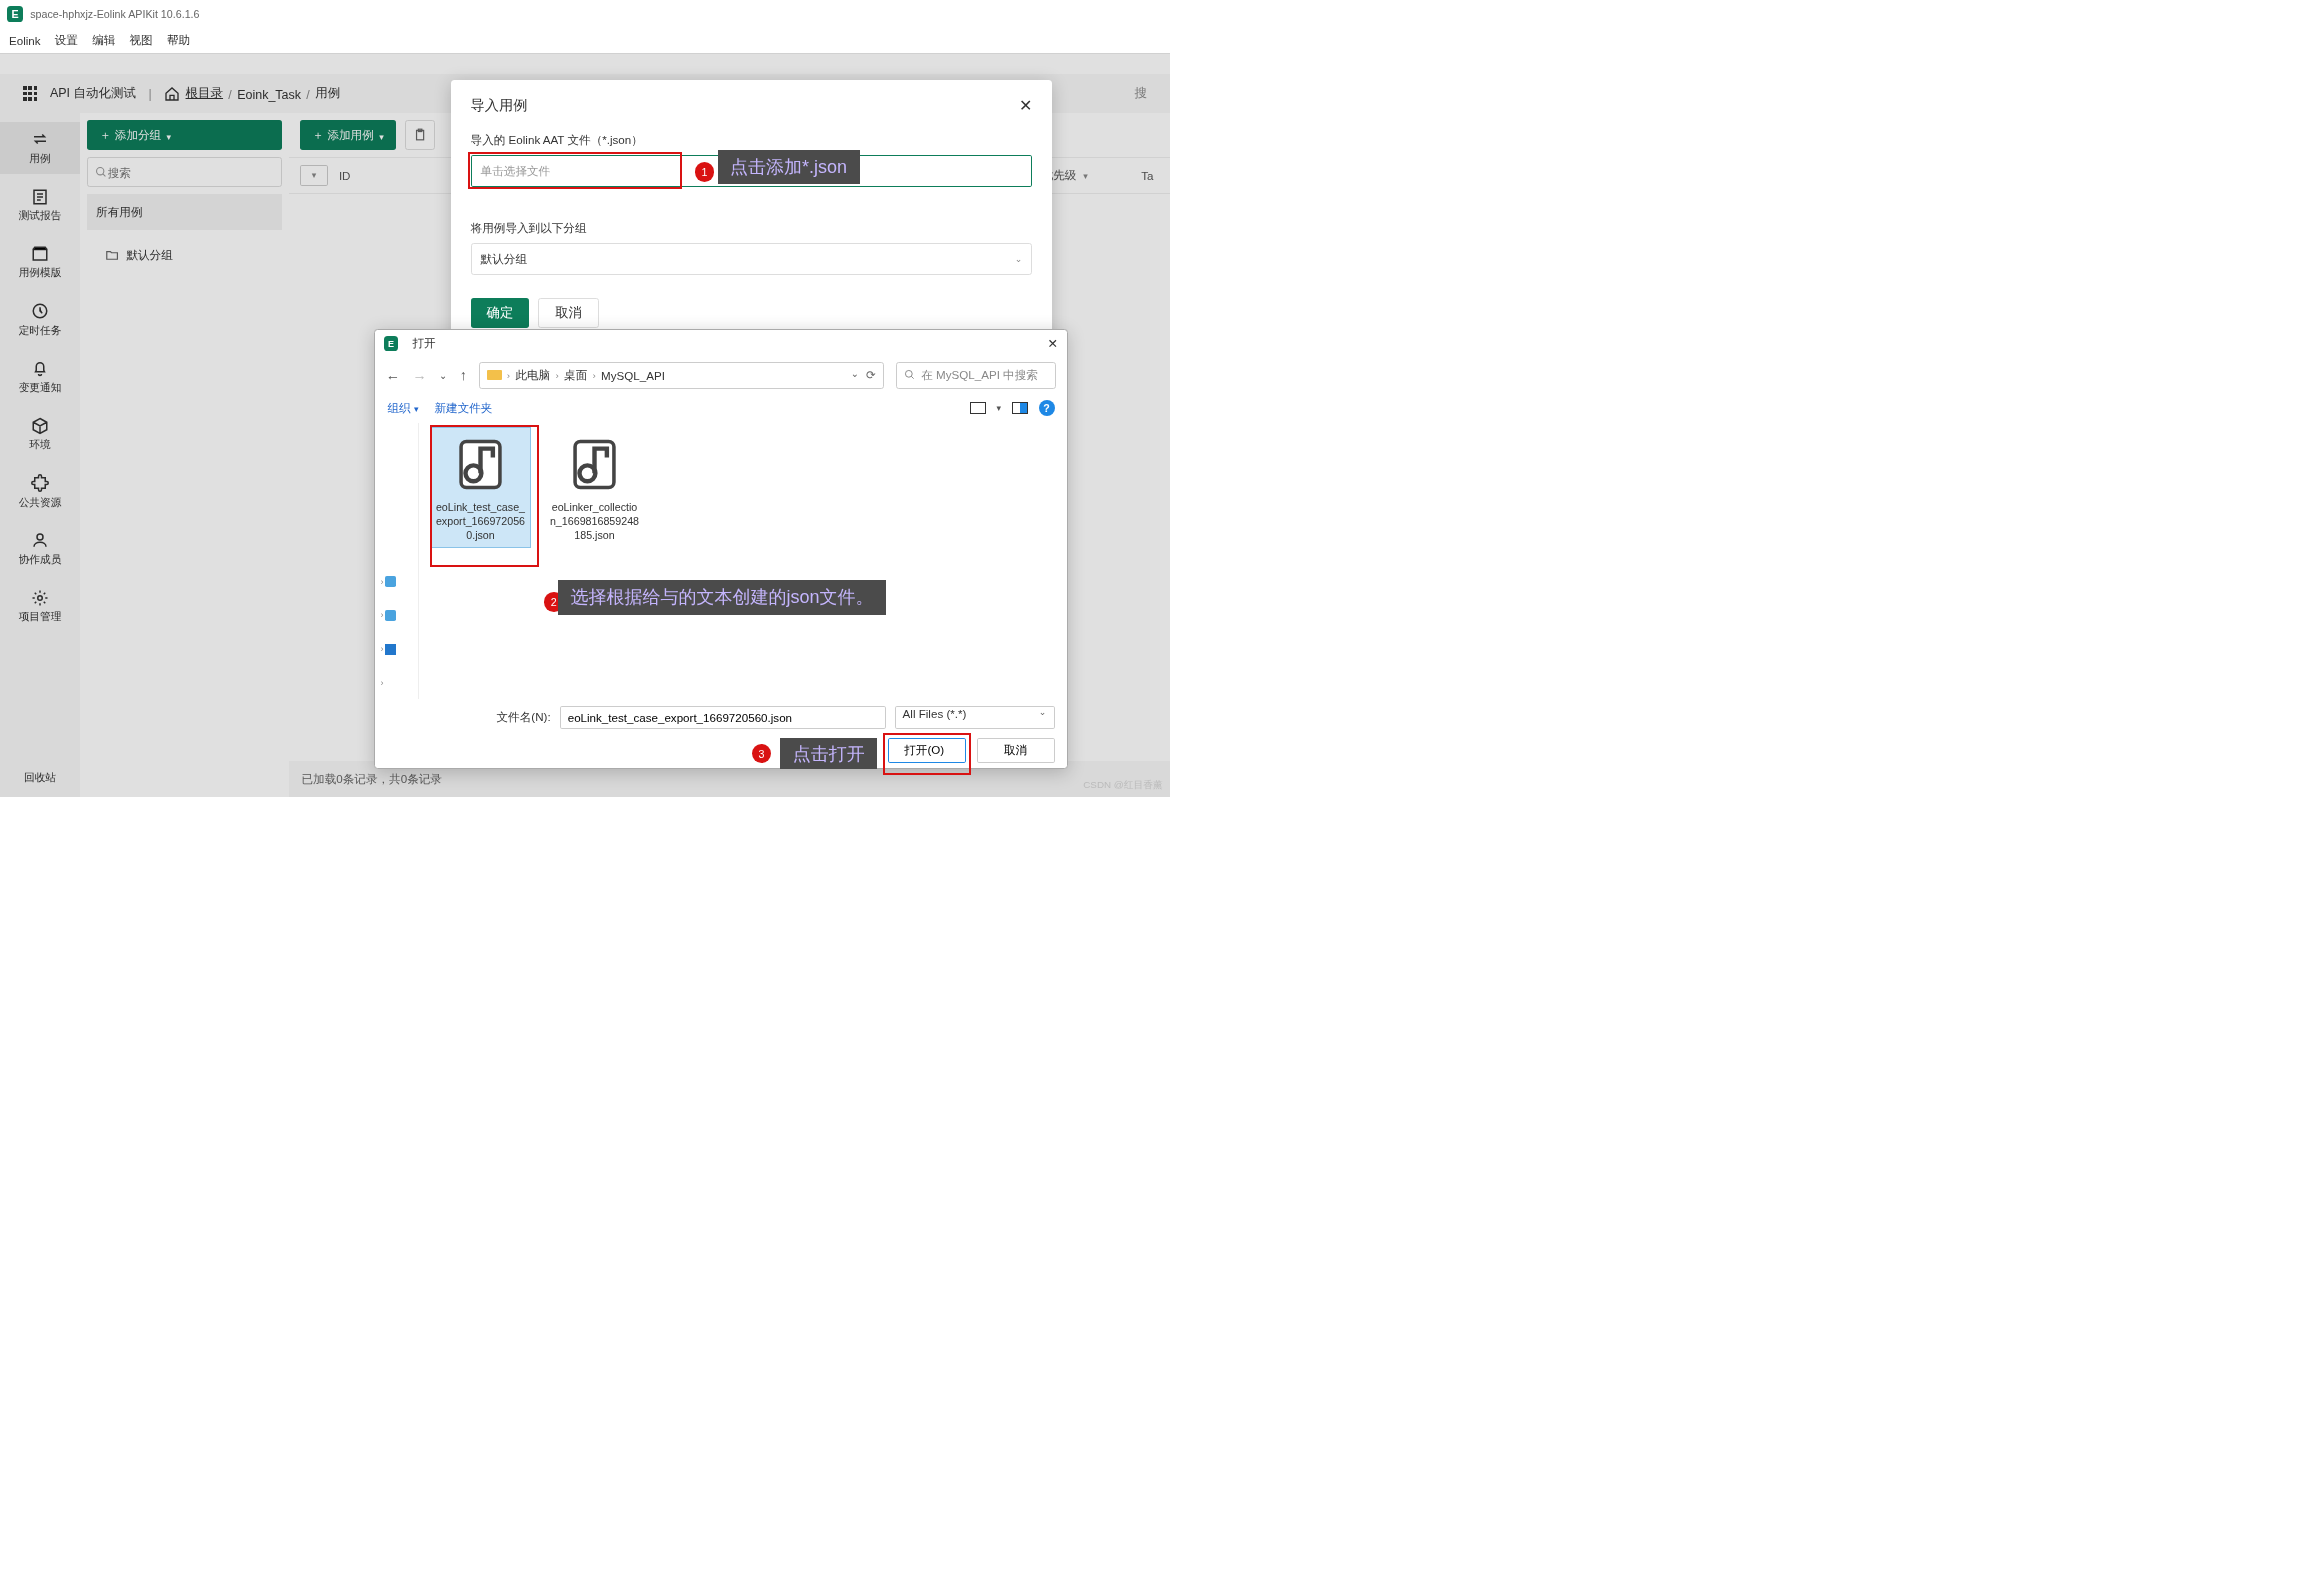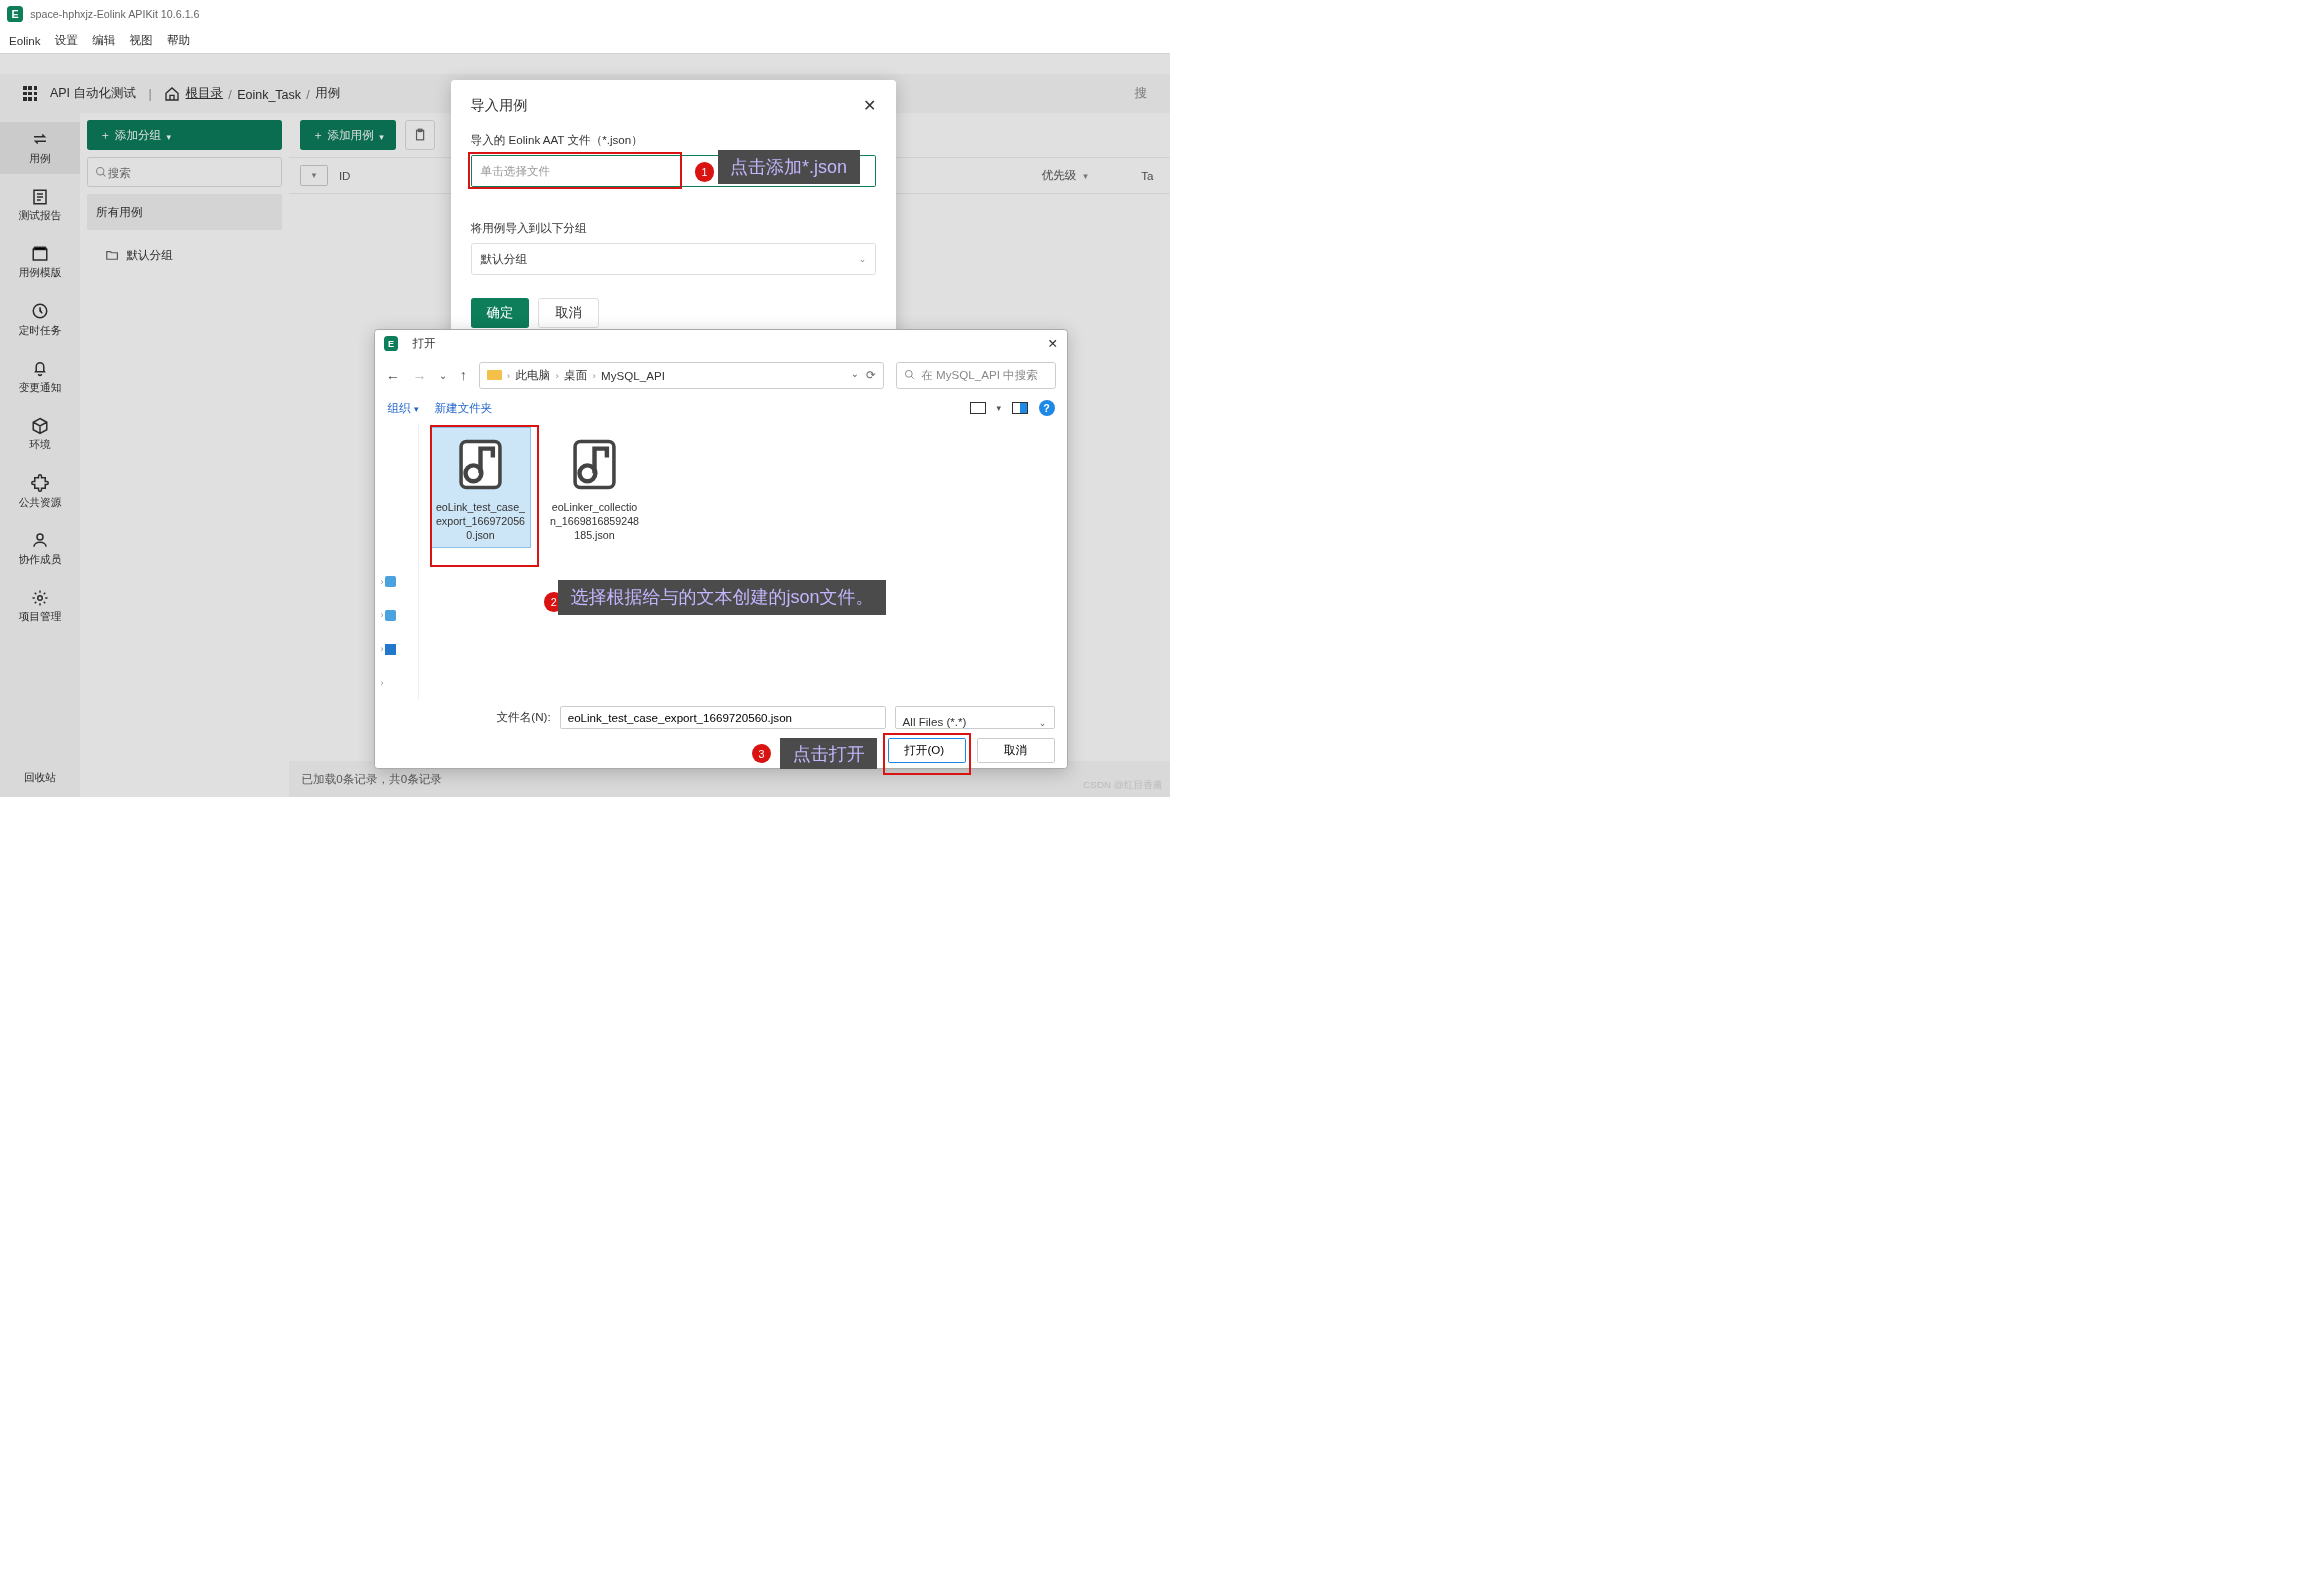--- a/index.html
+++ b/index.html
@@ -45,21 +45,21 @@
 .table-header { height: 37px; display: flex; align-items: center; border-top: 0.9px solid #eee; border-bottom: 0.9px solid #eee; padding: 0 10.7px; gap: 10.7px; font-size: 11.6px; color: #555; }
 .checkbox-dd { width: 28.5px; height: 21.4px; border: 0.9px solid #ccc; border-radius: 1.8px; display: flex; align-items: center; justify-content: center; }
 .th-id { width: 53px; }
 .th-priority { margin-left: auto; width: 89px; }
 .th-tag { width: 18px; }
 .empty { flex: 1; display: flex; align-items: flex-start; justify-content: center; padding-top: 37px; color: #888; font-size: 12.5px; }
 .footer { height: 36px; display: flex; align-items: center; padding: 0 12.5px; font-size: 11.6px; color: #666; background: #f7f7f7; }
 
 
 .dialog { position: absolute; z-index: 20; background: #fff; border-radius: 3.6px; box-shadow: 0 3.6px 18px rgba(0,0,0,0.2); }
-.import-dialog { left: 451px; top: 80px; width: 445px; }
+.import-dialog { left: 451px; top: 80px; width: 601px; }
 .dlg-header { display: flex; align-items: center; justify-content: space-between; padding: 16px 19.6px 9px; font-size: 14.2px; }
 .dlg-close { font-size: 16px; cursor: pointer; }
 .dlg-body { padding: 9px 19.6px 18px; }
 .dlg-label { font-size: 11.6px; margin-bottom: 7.1px; font-weight: 500; }
 .file-input-wrap { position: relative; margin-bottom: 34px; }
 .file-input { width: 100%; height: 32px; border: 0.9px solid #0d7d5a; border-radius: 1.8px; padding: 0 9px; font-size: 11.6px; color: #999; display: flex; align-items: center; background: #fff; }
 .red-outline { position: absolute; border: 2.7px solid #d91212; pointer-events: none; }
 .ro-file { left: -2.7px; top: -2.7px; width: 214px; height: 37px; }
 .callout { position: absolute; background: #4b4b4b; color: #c4b5fd; padding: 5.3px 12.5px; font-size: 18px; white-space: nowrap; display: flex; align-items: center; }
 .num-badge { position: absolute; width: 19.6px; height: 19.6px; border-radius: 50%; background: #d91212; color: #fff; font-size: 10.7px; display: flex; align-items: center; justify-content: center; }
@@ -94,21 +94,21 @@
 .file-item { width: 98px; display: flex; flex-direction: column; align-items: center; text-align: center; font-size: 10.7px; line-height: 1.3; cursor: pointer; padding: 3.6px; }
 .file-item.selected { background: #cde6f7; outline: 0.9px solid #8ac3e8; }
 .file-thumb { width: 66px; height: 66px; display: flex; align-items: center; justify-content: center; margin-bottom: 3.6px; }
 .file-thumb svg { width: 53px; height: 53px; }
 .ro-file-item { left: 10.7px; top: 1.8px; width: 109px; height: 142px; }
 
 .fd-footer { padding: 7.1px 12.5px 12.5px; display: flex; flex-direction: column; gap: 9px; }
 .fn-row { display: flex; align-items: center; gap: 9px; }
 .fn-label { font-size: 11.6px; }
 .fn-input { flex: 1; height: 23px; border: 0.9px solid #ccc; border-radius: 1.8px; padding: 0 7.1px; font-size: 11.6px; background: #fff; }
-.fn-type { width: 160px; height: 23px; border: 0.9px solid #ccc; border-radius: 1.8px; padding: 0 7.1px; font-size: 11.6px; background: #fff; display: flex; justify-content: space-between; align-items: flex-end; }
+.fn-type { width: 160px; height: 23px; border: 0.9px solid #ccc; border-radius: 1.8px; padding: 0 7.1px; font-size: 11.6px; background: #fff; display: flex; justify-content: space-between; align-items: flex-start; }
 .fd-actions { display: flex; justify-content: flex-end; gap: 10.7px; position: relative; }
 .win-btn { min-width: 78px; height: 25px; border: 0.9px solid #ccc; border-radius: 1.8px; background: #fff; font-size: 11.6px; cursor: pointer; display: inline-flex; align-items: center; justify-content: center; }
 .win-btn.primary { border: 0.9px solid #1e88e5; }
 .ro-open { border: 2.7px solid #d91212; position: absolute; }
 
 svg { display: block; }
 </style>
 </head>
 <body>
 

